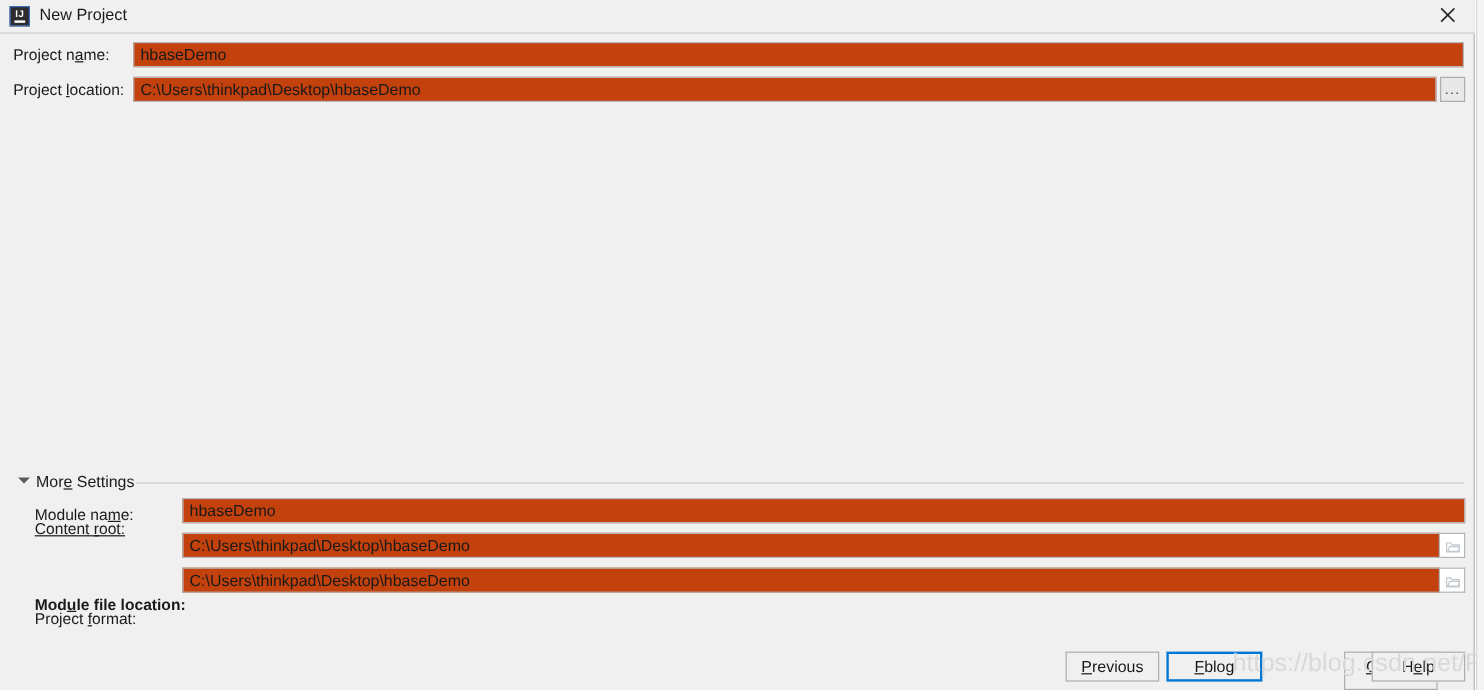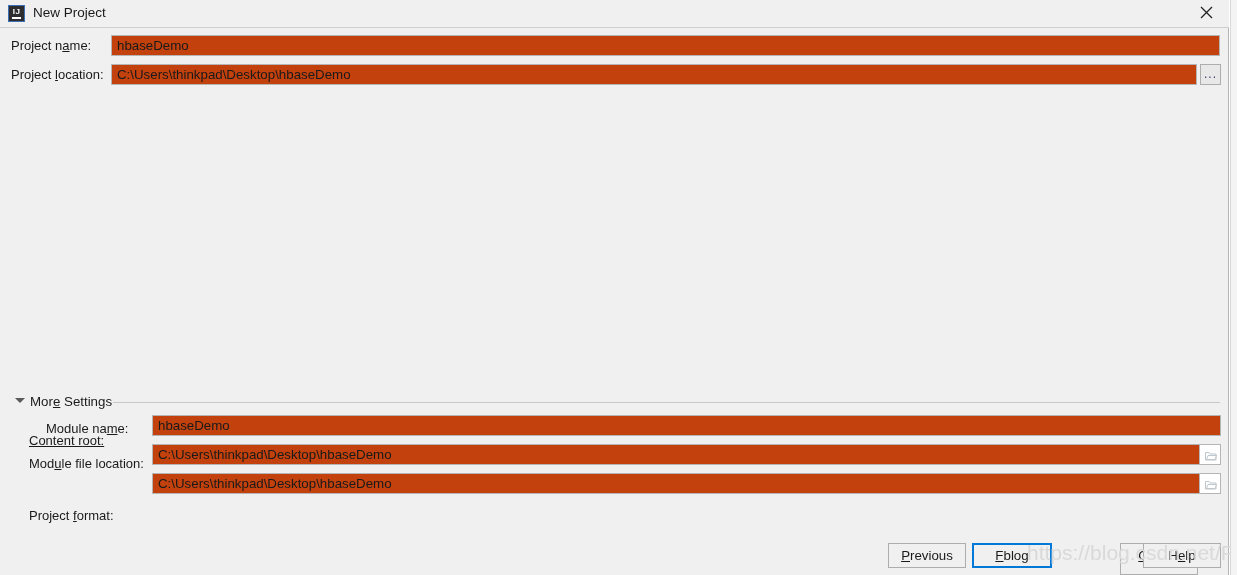--- a/index.html
+++ b/index.html
@@ -243,33 +243,33 @@
   <div class="label" style="left:11px; top:67px;"><span>Project </span><u>l</u><span>ocation:</span></div>
   <div class="textfield" style="left:111px; top:64px; width:1086px; height:21px;">C:\Users\thinkpad\Desktop\hbaseDemo</div>
   <div class="small-btn" style="left:1200px; top:64px; width:21px; height:21px;">
     <span class="dots">...</span>
   </div>
 
   <div class="ms-arrow"></div>
   <div class="ms-label"><span>Mor</span><u>e</u><span> Settings</span></div>
   <div class="ms-rule"></div>
 
-  <div class="label" style="left:46px; top:421px;"><span>Module na</span><u>m</u><span>e:</span></div>
+  <div class="label" style="left:29px; top:421px;"><span>Module na</span><u>m</u><span>e:</span></div>
   <div class="textfield" style="left:152px; top:415px; width:1069px; height:21px;">hbaseDemo</div>
 
   <div class="label" style="left:29px; top:433px;text-decoration:underline;"><span>Content </span><u>r</u><span>oot:</span></div>
   <div class="textfield" style="left:152px; top:444px; width:1048px; height:21px;">C:\Users\thinkpad\Desktop\hbaseDemo</div>
   <div class="icon-btn" style="left:1200px; top:444px; width:21px; height:21px;">
     <svg class="folder-ico" width="12" height="11" viewBox="0 0 12 11">
       <path d="M0.5 2.5 L0.5 10 L11 10 L11 4 L5 4 L4 2.5 Z" fill="none" stroke="#bfc6cc" stroke-width="1"></path>
       <path d="M1.5 9.5 L3 5.5 L11.5 5.5 L10 9.5 Z" fill="#ffffff" stroke="#bfc6cc" stroke-width="1"></path>
     </svg>
   </div>
 
-  <div class="label" style="left:29px; top:456px;"><span>Mod</span><u>u</u><span>le file location:</span></div>
+  <div class="label" style="left:29px; top:496px;font-weight:bold;"><span>Mod</span><u>u</u><span>le file location:</span></div>
   <div class="textfield" style="left:152px; top:473px; width:1048px; height:21px;">C:\Users\thinkpad\Desktop\hbaseDemo</div>
   <div class="icon-btn" style="left:1200px; top:473px; width:21px; height:21px;">
     <svg class="folder-ico" width="12" height="11" viewBox="0 0 12 11">
       <path d="M0.5 2.5 L0.5 10 L11 10 L11 4 L5 4 L4 2.5 Z" fill="none" stroke="#bfc6cc" stroke-width="1"></path>
       <path d="M1.5 9.5 L3 5.5 L11.5 5.5 L10 9.5 Z" fill="#ffffff" stroke="#bfc6cc" stroke-width="1"></path>
     </svg>
   </div>
 
   <div class="label" style="left:29px; top:508px;"><span>Project </span><u>f</u><span>ormat:</span></div>
 

